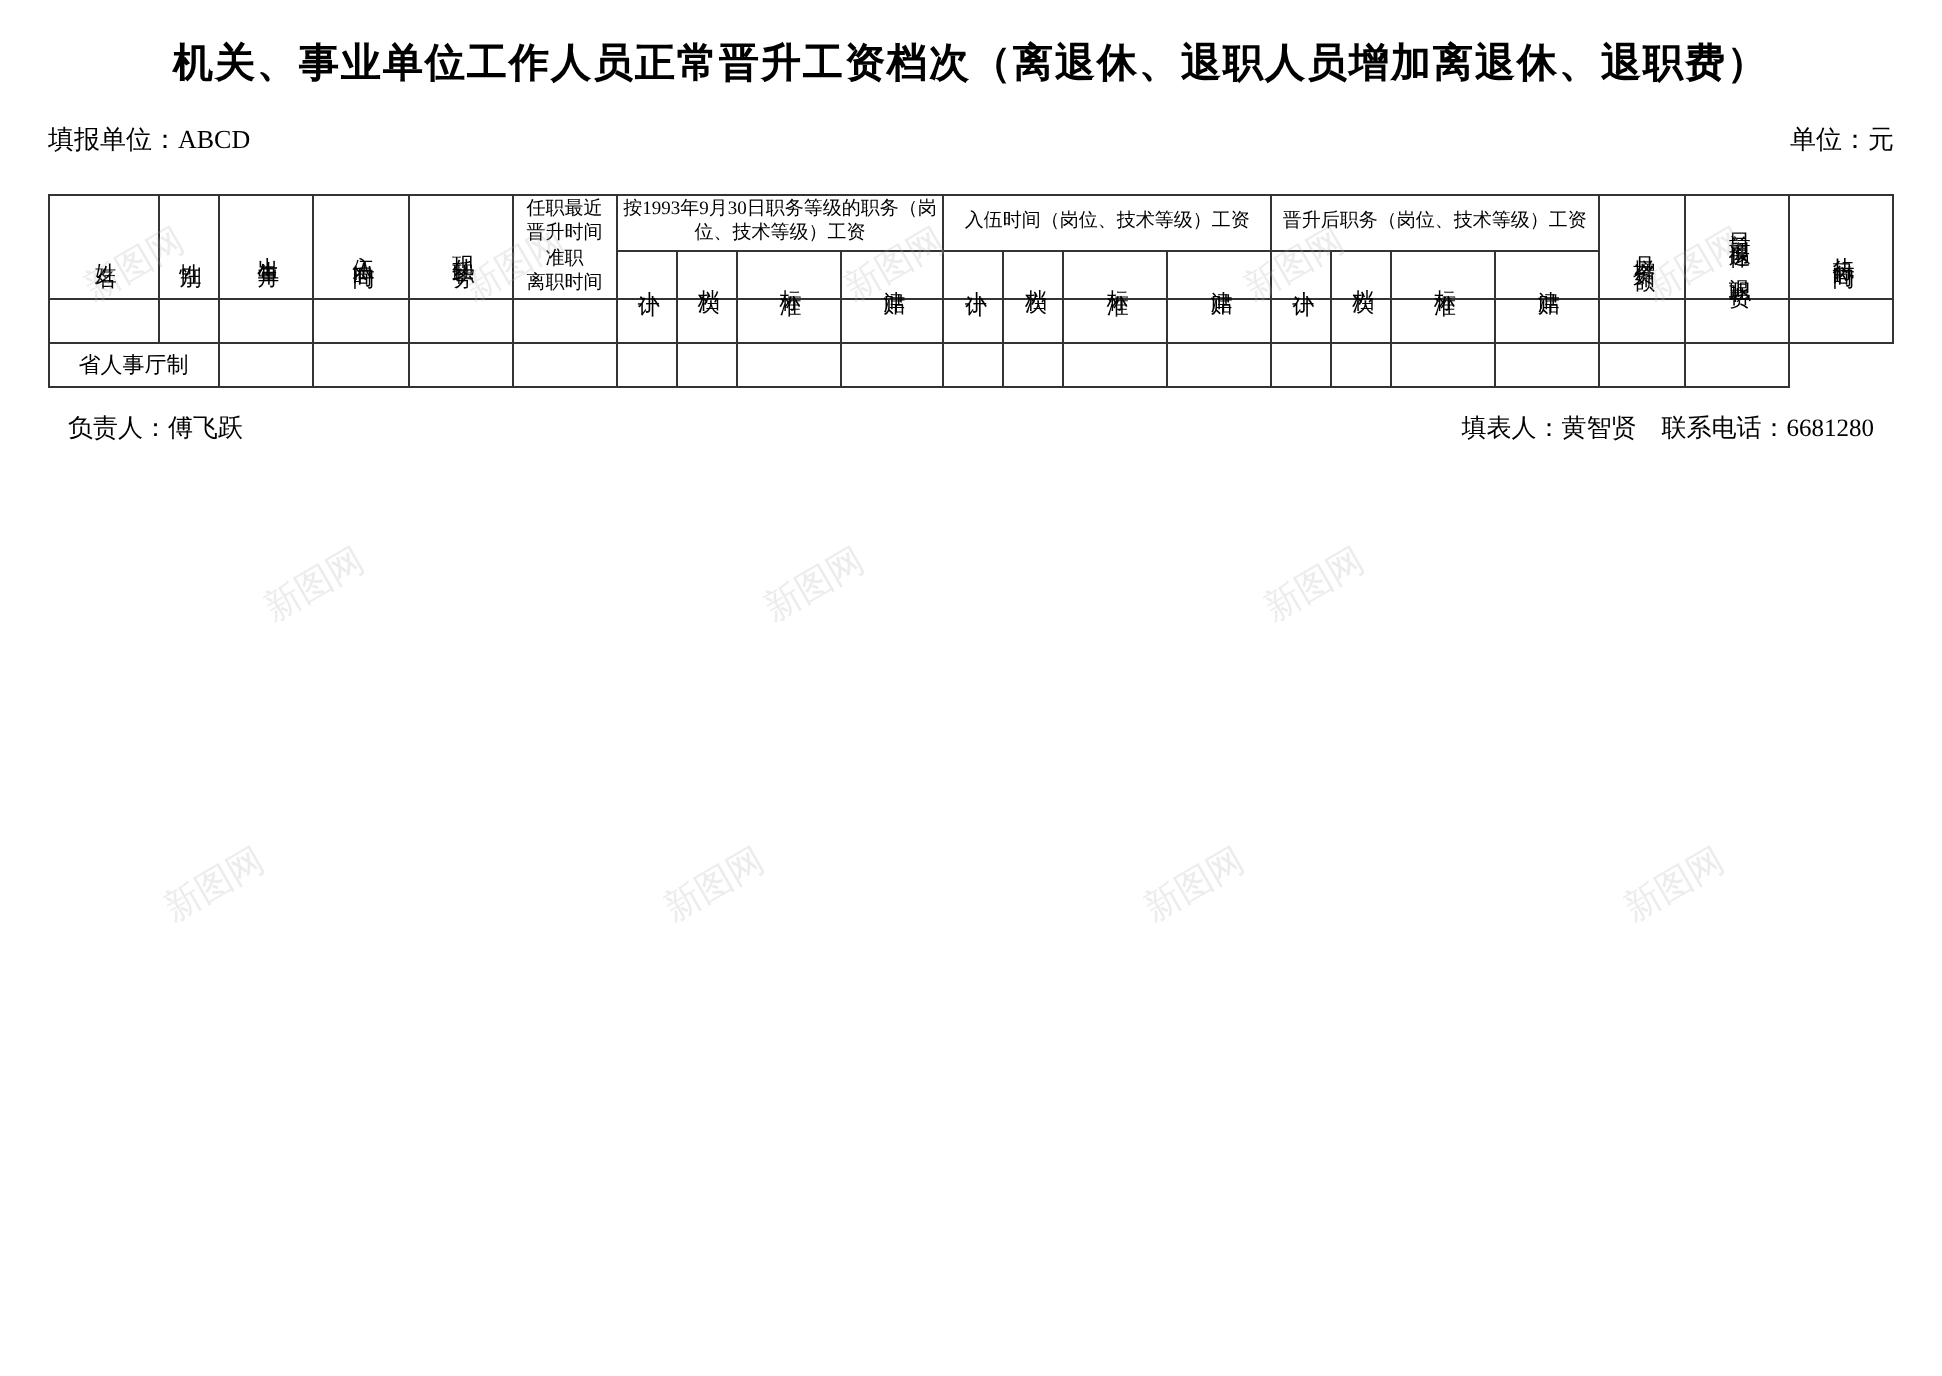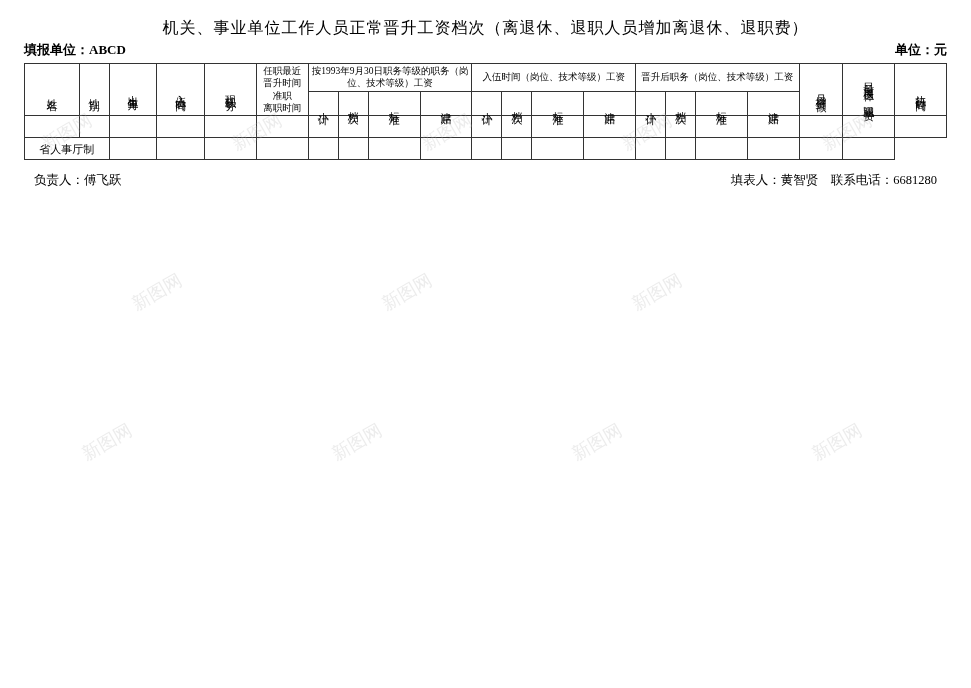--- a/index.html
+++ b/index.html
@@ -13,42 +13,41 @@
     }
     .page {
       width: 971px;
       min-height: 688px;
       background: #fff;
       position: relative;
       padding: 18px 24px 18px 24px;
     }
     .main-title {
       text-align: center;
-      font-size: 16px;
-      font-weight: normal;
-      margin-bottom: 2px;
+      font-size: 20px;
+      font-weight: bold;
+      margin-bottom: 16px;
       letter-spacing: 1px;
     }
     .subtitle-row {
       display: flex;
       justify-content: center;
       margin-bottom: 4px;
     }
     .subtitle {
       font-size: 32px;
       font-weight: bold;
       letter-spacing: 30px;
       text-align: center;
     }
     .meta-row {
       display: flex;
       justify-content: space-between;
       font-size: 13px;
-      margin-bottom: 4px;
-      font-weight: bold;
+      margin-bottom: 18px;
     }
     
     .watermark {
       position: absolute;
       top: 0; left: 0; right: 0; bottom: 0;
       pointer-events: none;
       z-index: 10;
       overflow: hidden;
     }
     .watermark-text {

